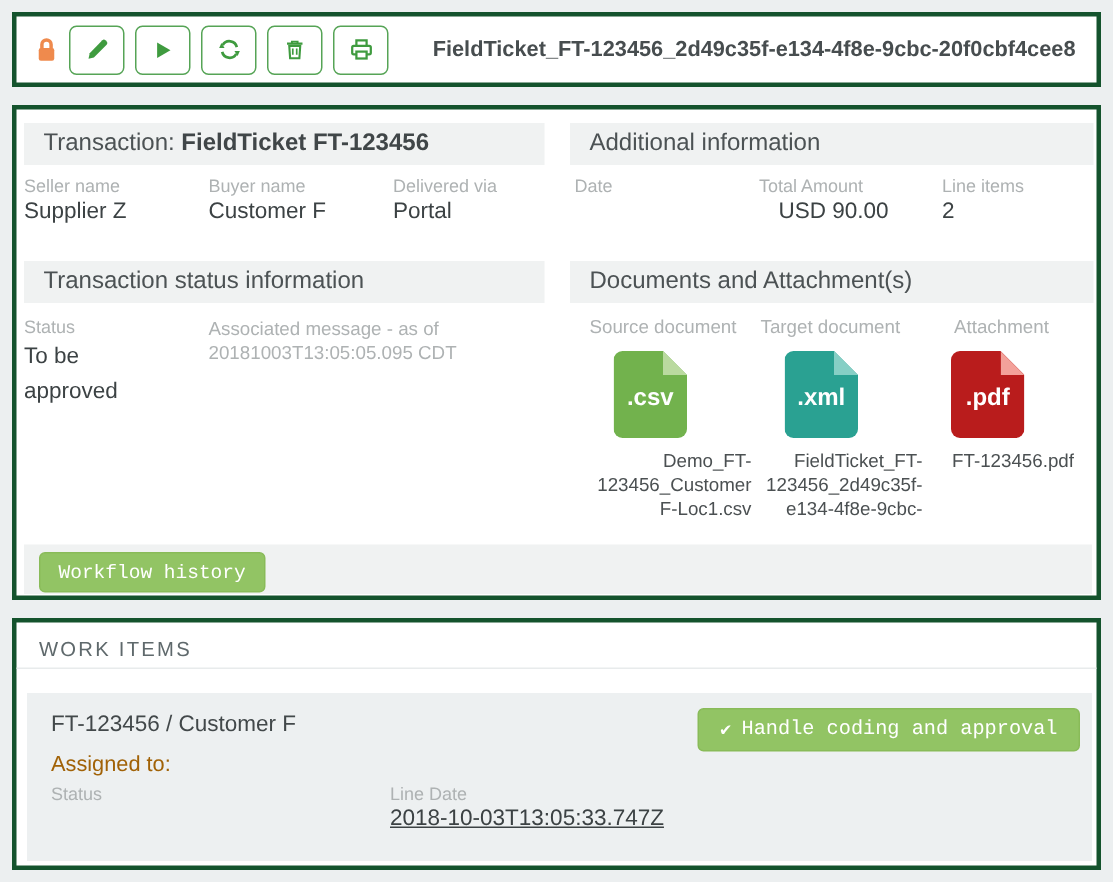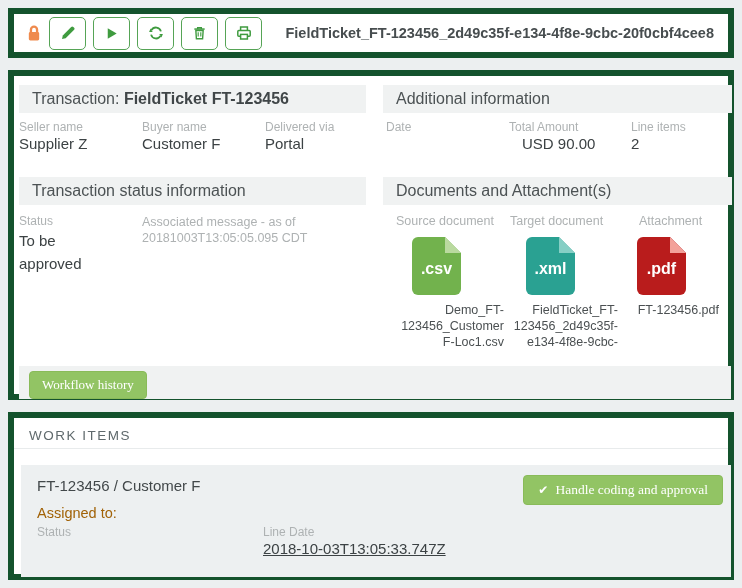--- a/index.html
+++ b/index.html
@@ -6,21 +6,21 @@
   html,body { width:742px; height:588px; }
   body {
     background:#eceff0;
     font-family:"Liberation Sans","DejaVu Sans",sans-serif;
     color:#3d4345;
     position:relative;
     overflow:hidden;
   }
   .card {
     position:absolute; left:8px; right:8px;
-    background:#ffffff; border:6px solid #14532d;
+    background:#ffffff; border:3px solid #14532d;
   }
   
   .toolbar { top:8px; height:50px; display:flex; align-items:center; }
   .lock-wrap { margin-left:12px; display:flex; align-items:center; }
   .tb-btn {
     width:37px; height:33px; margin-left:7px;
     background:#fff; border:1px solid #56a456; border-radius:5px;
     display:flex; align-items:center; justify-content:center;
     cursor:pointer; padding:0;
   }
@@ -75,21 +75,21 @@
   .doc-name span { display:block; }
   
   .wf-row {
     position:absolute; left:5px; top:290px; width:712px; height:33px;
     background:#f0f2f2;
   }
   .btn-green {
     display:inline-flex; align-items:center; gap:7px;
     background:#92c464; border:1px solid #89bb59; border-radius:4px;
     color:#fff; font-size:13px; padding:5px 12px; cursor:pointer;
-    font-family:Liberation Serif, serif;
+    font-family:Liberation Mono, monospace;
   }
   .wf-row .btn-green { margin:5px 0 0 10px; }
   
   .work-card { top:412px; height:168px; }
   .wi-header {
     height:31px; border-bottom:1px solid #e8ebec;
     padding:10px 0 0 15px;
     font-size:13.5px; letter-spacing:1.5px; color:#5f696c;
   }
   .wi-item {

